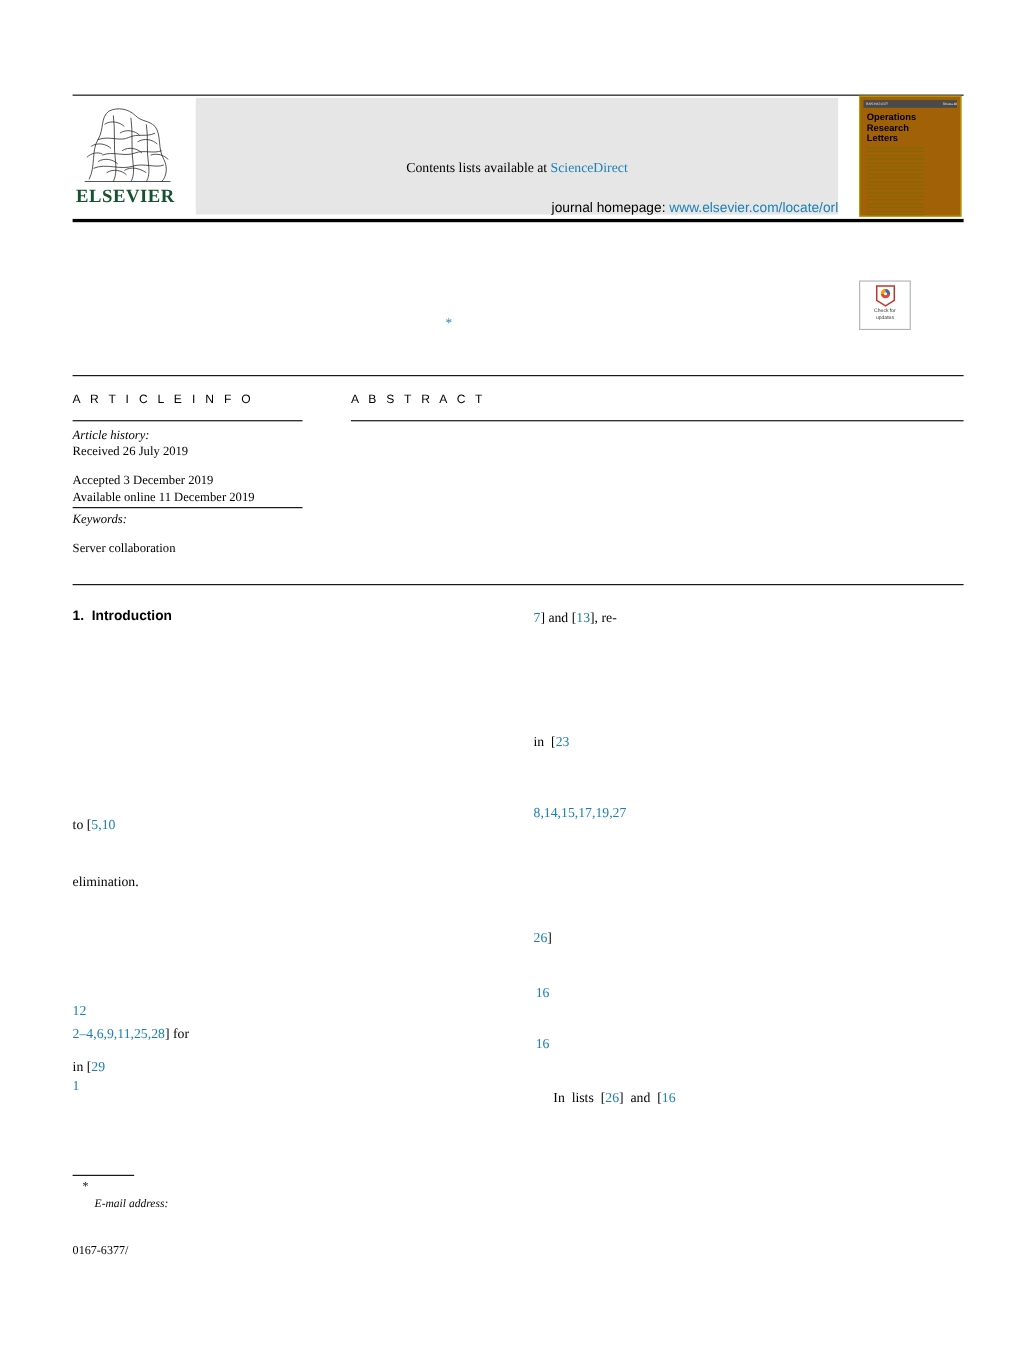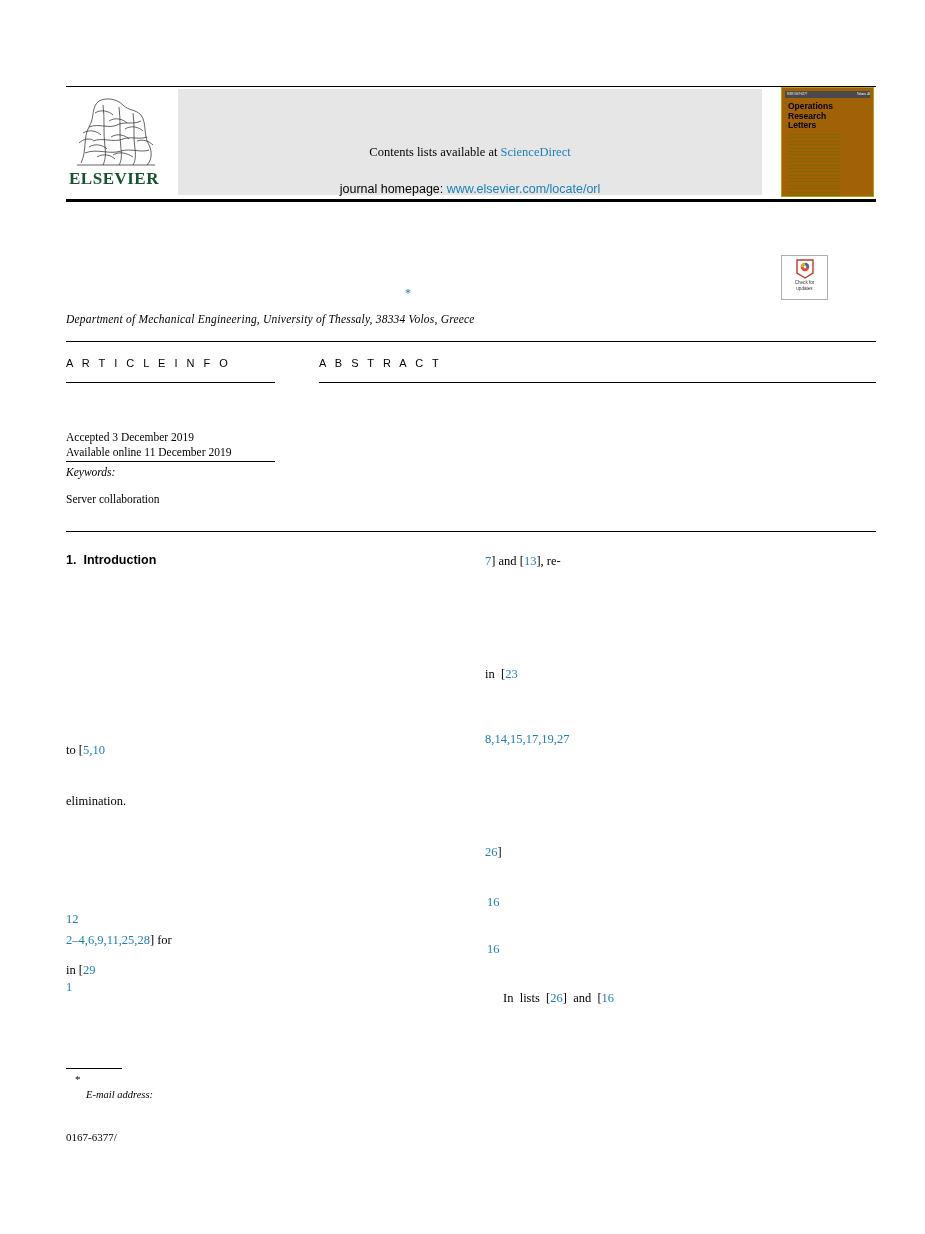--- a/index.html
+++ b/index.html
@@ -83,21 +83,21 @@
     font-family: "Liberation Serif", serif;
     margin-top: 45px;
   }
   .sd-link, .hp-link {
     color: #1a7fb5;
   }
   .sd-line2 {
     position: absolute;
     top: 93px;
     width: 100%;
-    text-align: center;
+    text-align: right;
     font-size: 12.5px;
     font-family: "Liberation Sans", sans-serif;
   }
   .cover {
     position: absolute;
     left: 715px;
     top: 0;
     width: 93px;
     height: 110px;
     background: #a16207;
@@ -436,28 +436,31 @@
         <circle cx="9" cy="8" r="1.4" fill="#ffffff"></circle>
       </svg>
     </div>
     <div class="cm-text">
       <div>Check for</div>
       <div>updates</div>
     </div>
   </div>
 
   <div class="star-author">*</div>
-  <div class="affiliation">Department of Mechanical Engineering, University of Thessaly, 38334 Volos, Greece</div>
 
   <div class="rule-full-1"></div>
   <div class="head-artinfo">A R T I C L E    I N F O</div>
   <div class="head-abstract">A B S T R A C T</div>
   <div class="rule-left-1"></div>
   <div class="rule-right-1"></div>
 
+  <div class="art-history">
+    <div class="lab">Article history:</div>
+    <div>Received 26 July 2019</div>
+  </div>
   <div class="art-hist-2">
     <div>Accepted 3 December 2019</div>
     <div>Available online 11 December 2019</div>
   </div>
   <div class="rule-left-2"></div>
   <div class="keywords-lab">Keywords:</div>
   <div class="keyword-1">Server collaboration</div>
 
   <div class="rule-full-2"></div>
 

